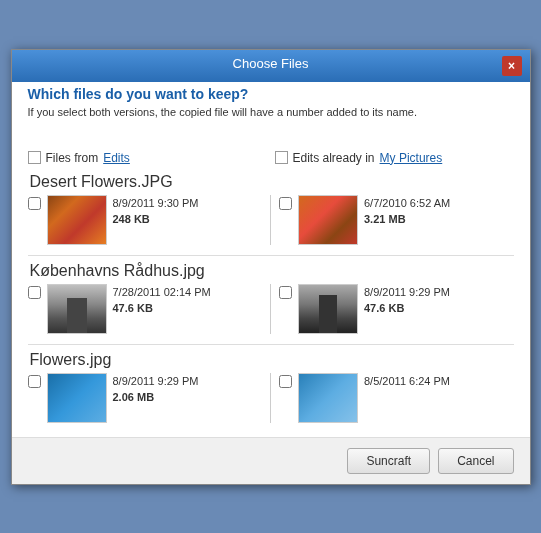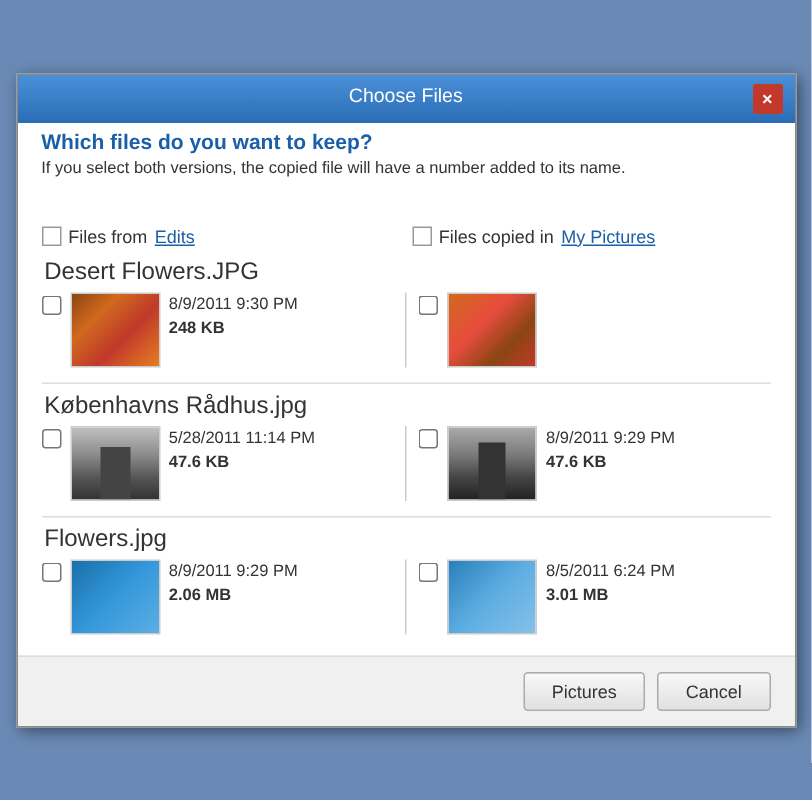--- a/index.html
+++ b/index.html
@@ -227,21 +227,21 @@
         <label class="check-label">
           <span class="header-checkbox"></span>
           <span>Files from</span>
           <span class="link">Edits</span>
         </label>
       </div>
       <div style="width:8px"></div>
       <div class="col-header">
         <label class="check-label">
           <span class="header-checkbox"></span>
-          <span>Files copied in</span>
+          <span>Edits already in</span>
           <span class="link">My Pictures</span>
         </label>
       </div>
     </div>
 
     <div id="file-groups">
         <div class="file-group">
           <div class="file-name">Desert Flowers.JPG</div>
           <div class="file-row">
             <div class="file-entry">
@@ -249,32 +249,36 @@
               <div class="thumb thumb-flowers-left"></div>
               <div class="file-info">
                 <span class="datetime">8/9/2011 9:30 PM</span>
                 <span class="filesize">248 KB</span>
               </div>
             </div>
             <div class="divider"></div>
             <div class="file-entry">
               <input type="checkbox" class="file-cb" style="">
               <div class="thumb thumb-flowers-right"></div>
+              <div class="file-info">
+                <span class="datetime">6/7/2010 6:52 AM</span>
+                <span class="filesize">3.21 MB</span>
+              </div>
             </div>
           </div>
         </div>
         <hr class="separator">
         <div class="file-group">
           <div class="file-name">Københavns Rådhus.jpg</div>
           <div class="file-row">
             <div class="file-entry">
               <input type="checkbox" class="file-cb" style="">
               <div class="thumb thumb-tower-left"></div>
               <div class="file-info">
-                <span class="datetime">5/28/2011 11:14 PM</span>
+                <span class="datetime">7/28/2011 02:14 PM</span>
                 <span class="filesize">47.6 KB</span>
               </div>
             </div>
             <div class="divider"></div>
             <div class="file-entry">
               <input type="checkbox" class="file-cb" style="">
               <div class="thumb thumb-tower-right"></div>
               <div class="file-info">
                 <span class="datetime">8/9/2011 9:29 PM</span>
                 <span class="filesize">47.6 KB</span>
@@ -293,25 +297,24 @@
                 <span class="datetime">8/9/2011 9:29 PM</span>
                 <span class="filesize">2.06 MB</span>
               </div>
             </div>
             <div class="divider"></div>
             <div class="file-entry">
               <input type="checkbox" class="file-cb" style="">
               <div class="thumb thumb-sun-right"></div>
               <div class="file-info">
                 <span class="datetime">8/5/2011 6:24 PM</span>
-                <span class="filesize">3.01 MB</span>
               </div>
             </div>
           </div>
         </div>
       </div>
   </div>
 
   <div class="footer">
-    <button class="btn">Pictures</button>
+    <button class="btn">Suncraft</button>
     <button class="btn">Cancel</button>
   </div>
 </div>
 
 </body></html>

